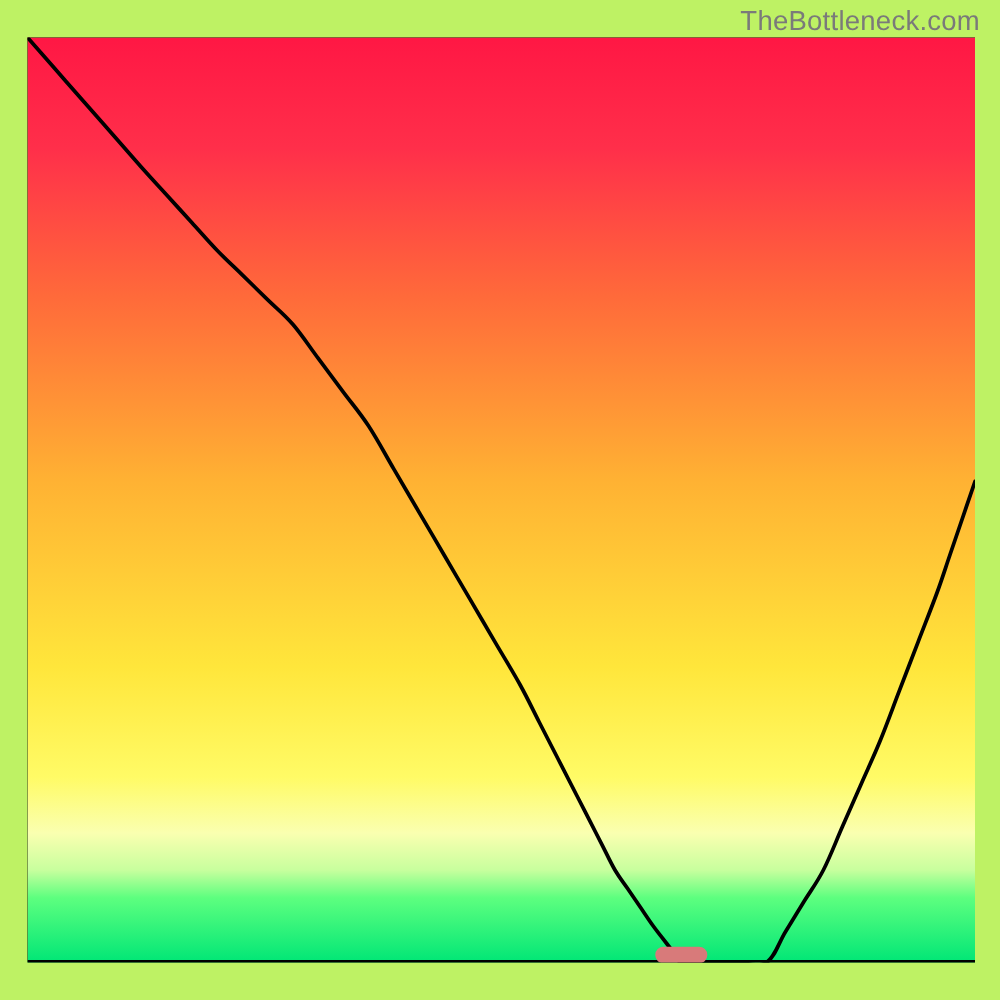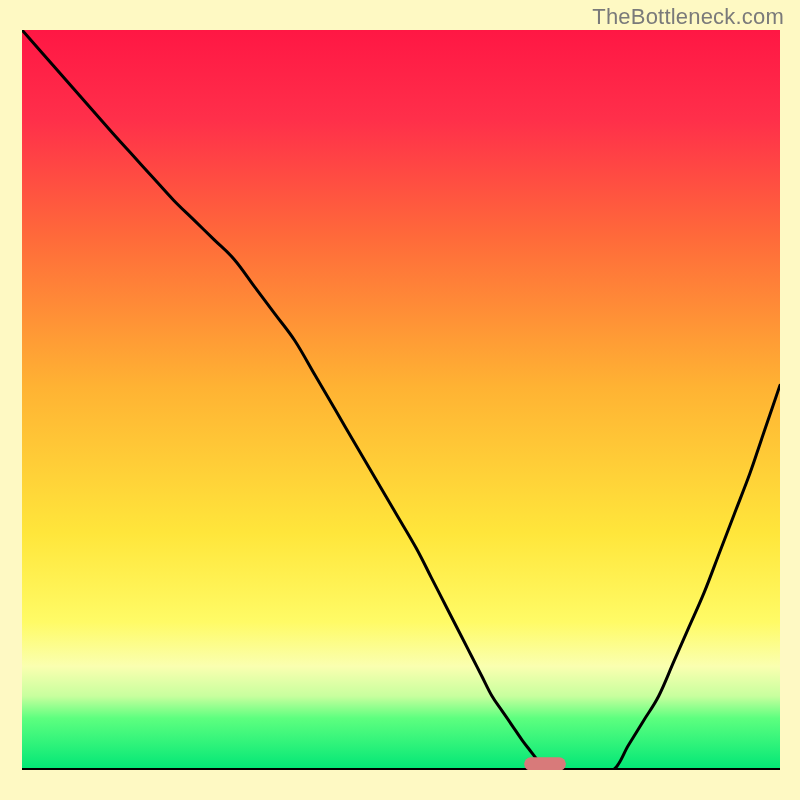--- a/index.html
+++ b/index.html
@@ -6,21 +6,21 @@
     margin: 0;
     padding: 0;
     width: 800px;
     height: 800px;
     overflow: hidden;
     font-family: Arial, Helvetica, sans-serif;
   }
   .outer {
     width: 800px;
     height: 800px;
-    background: #fef9c3;
+    background: #bef264;
     position: relative;
   }
   .watermark {
     position: absolute;
     top: 4px;
     right: 16px;
     color: #7a7a7a;
     font-size: 22px;
     font-weight: 500;
     z-index: 5;

